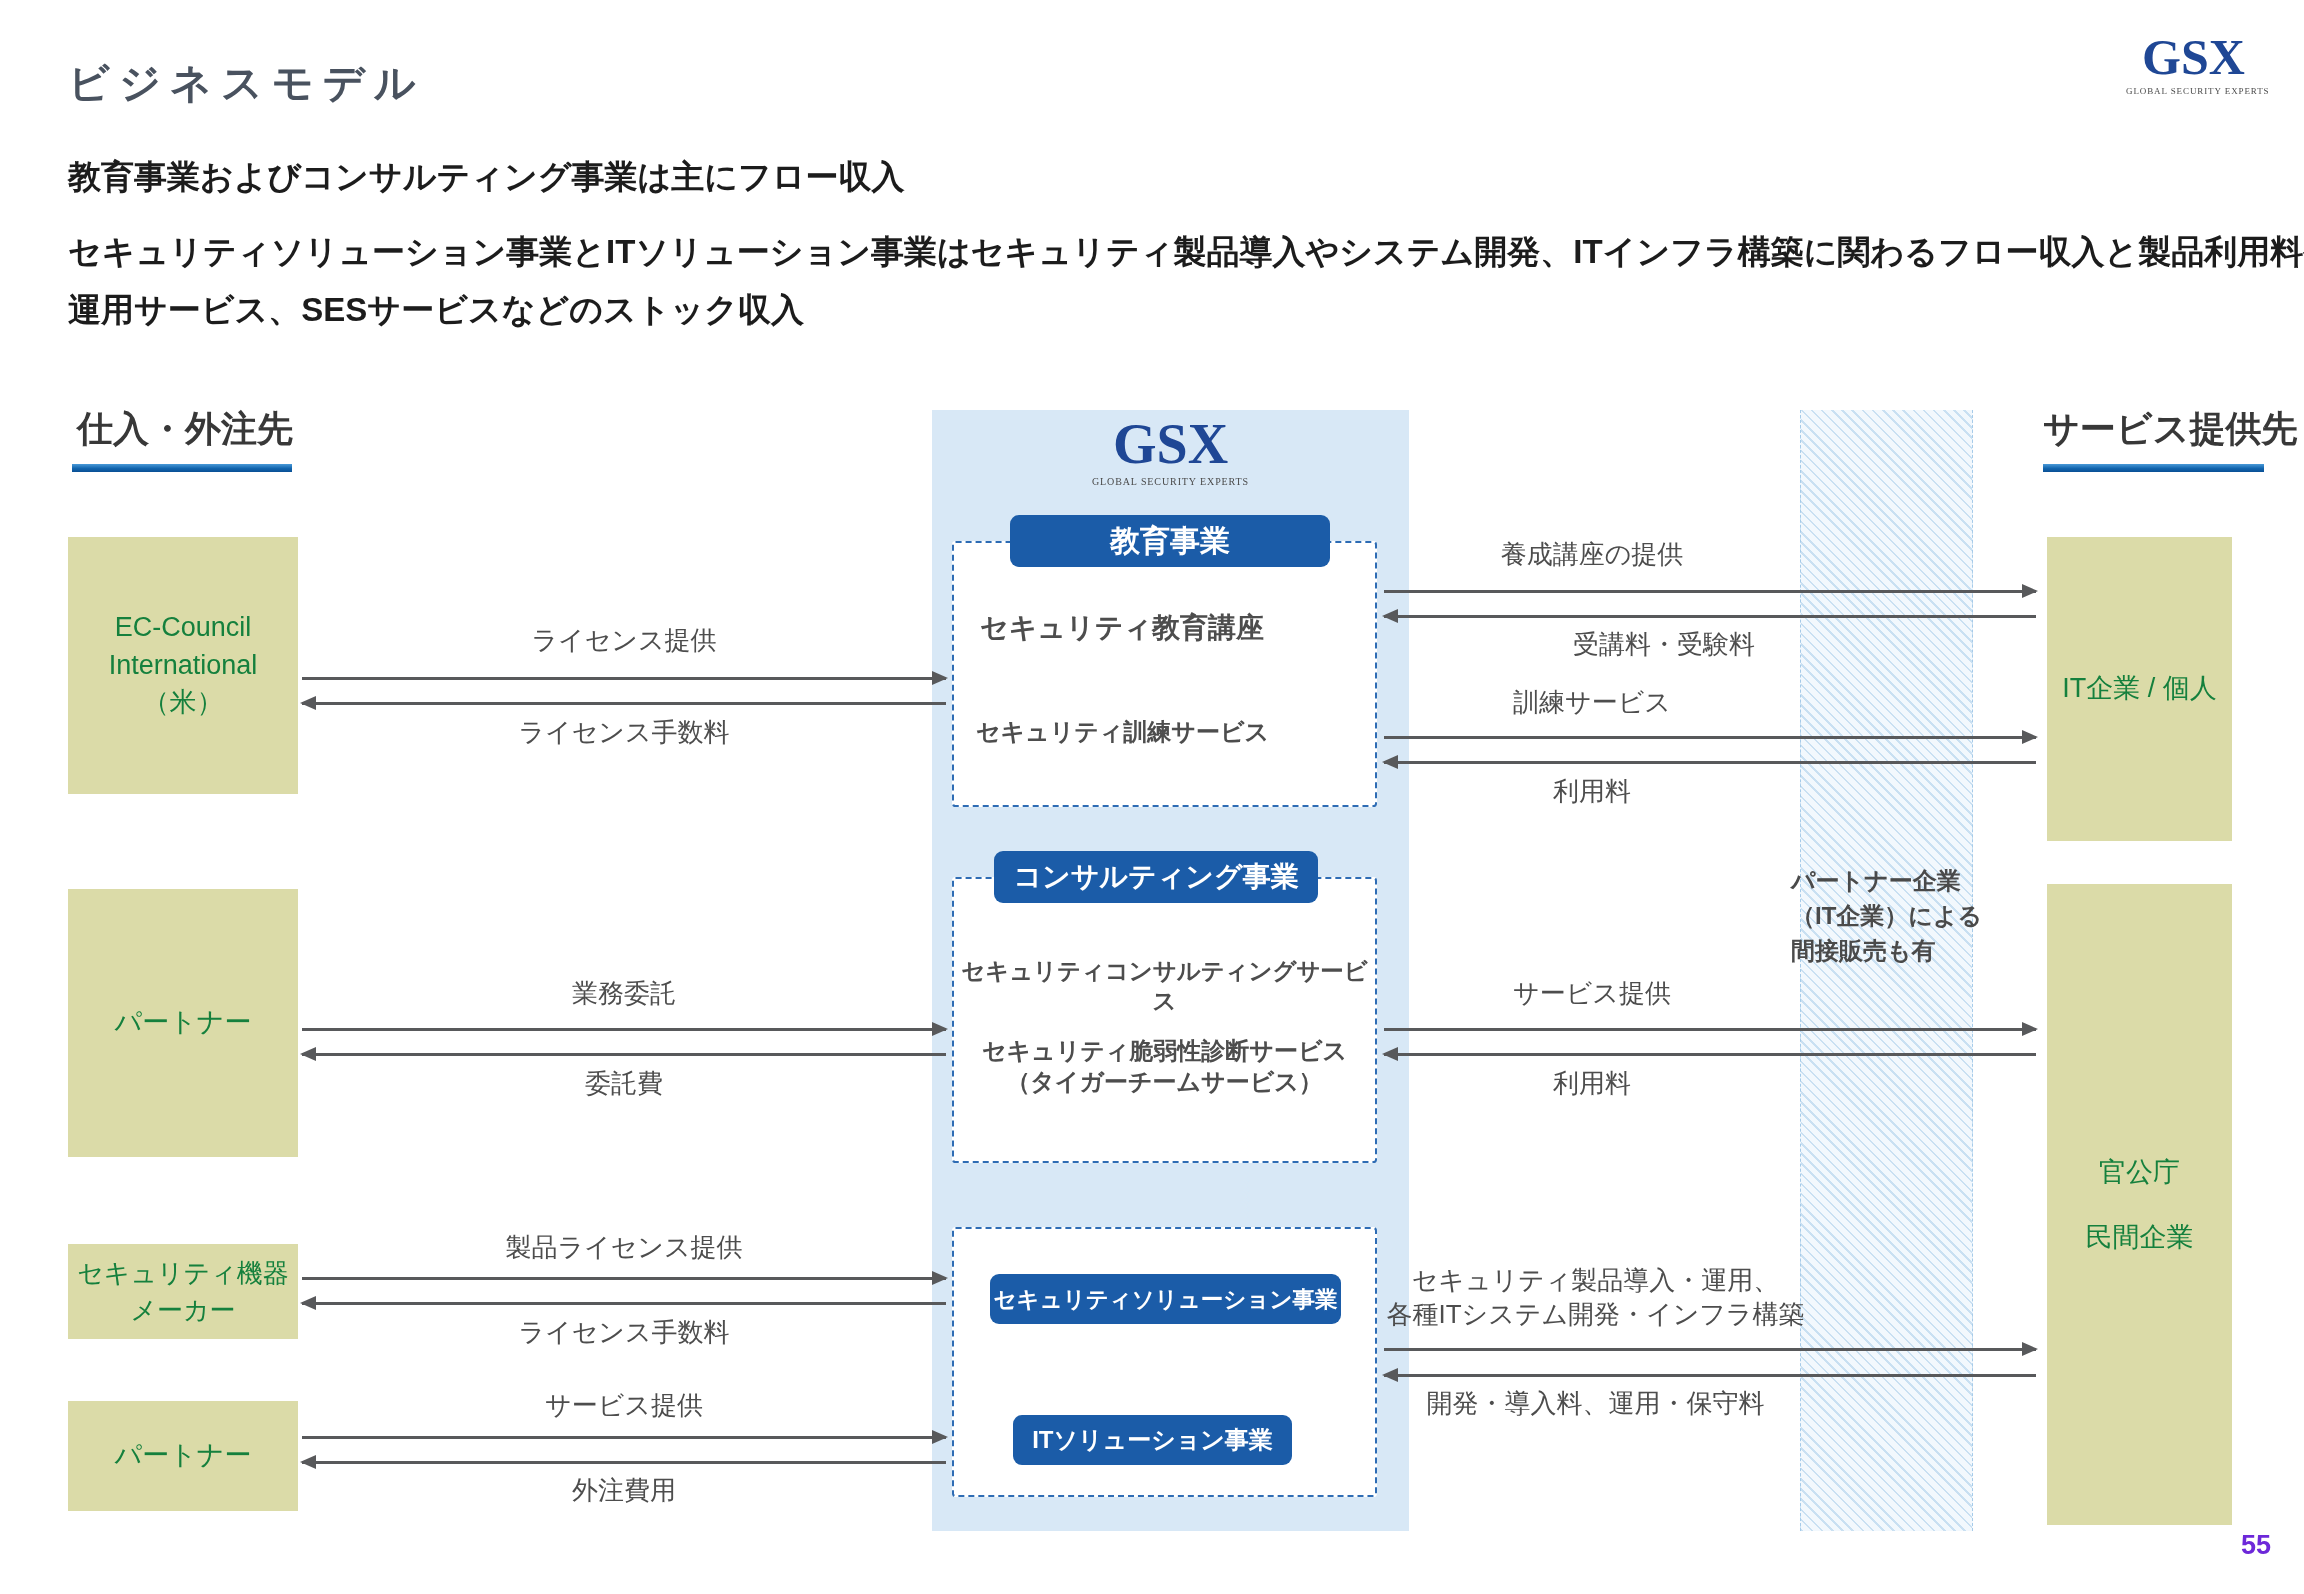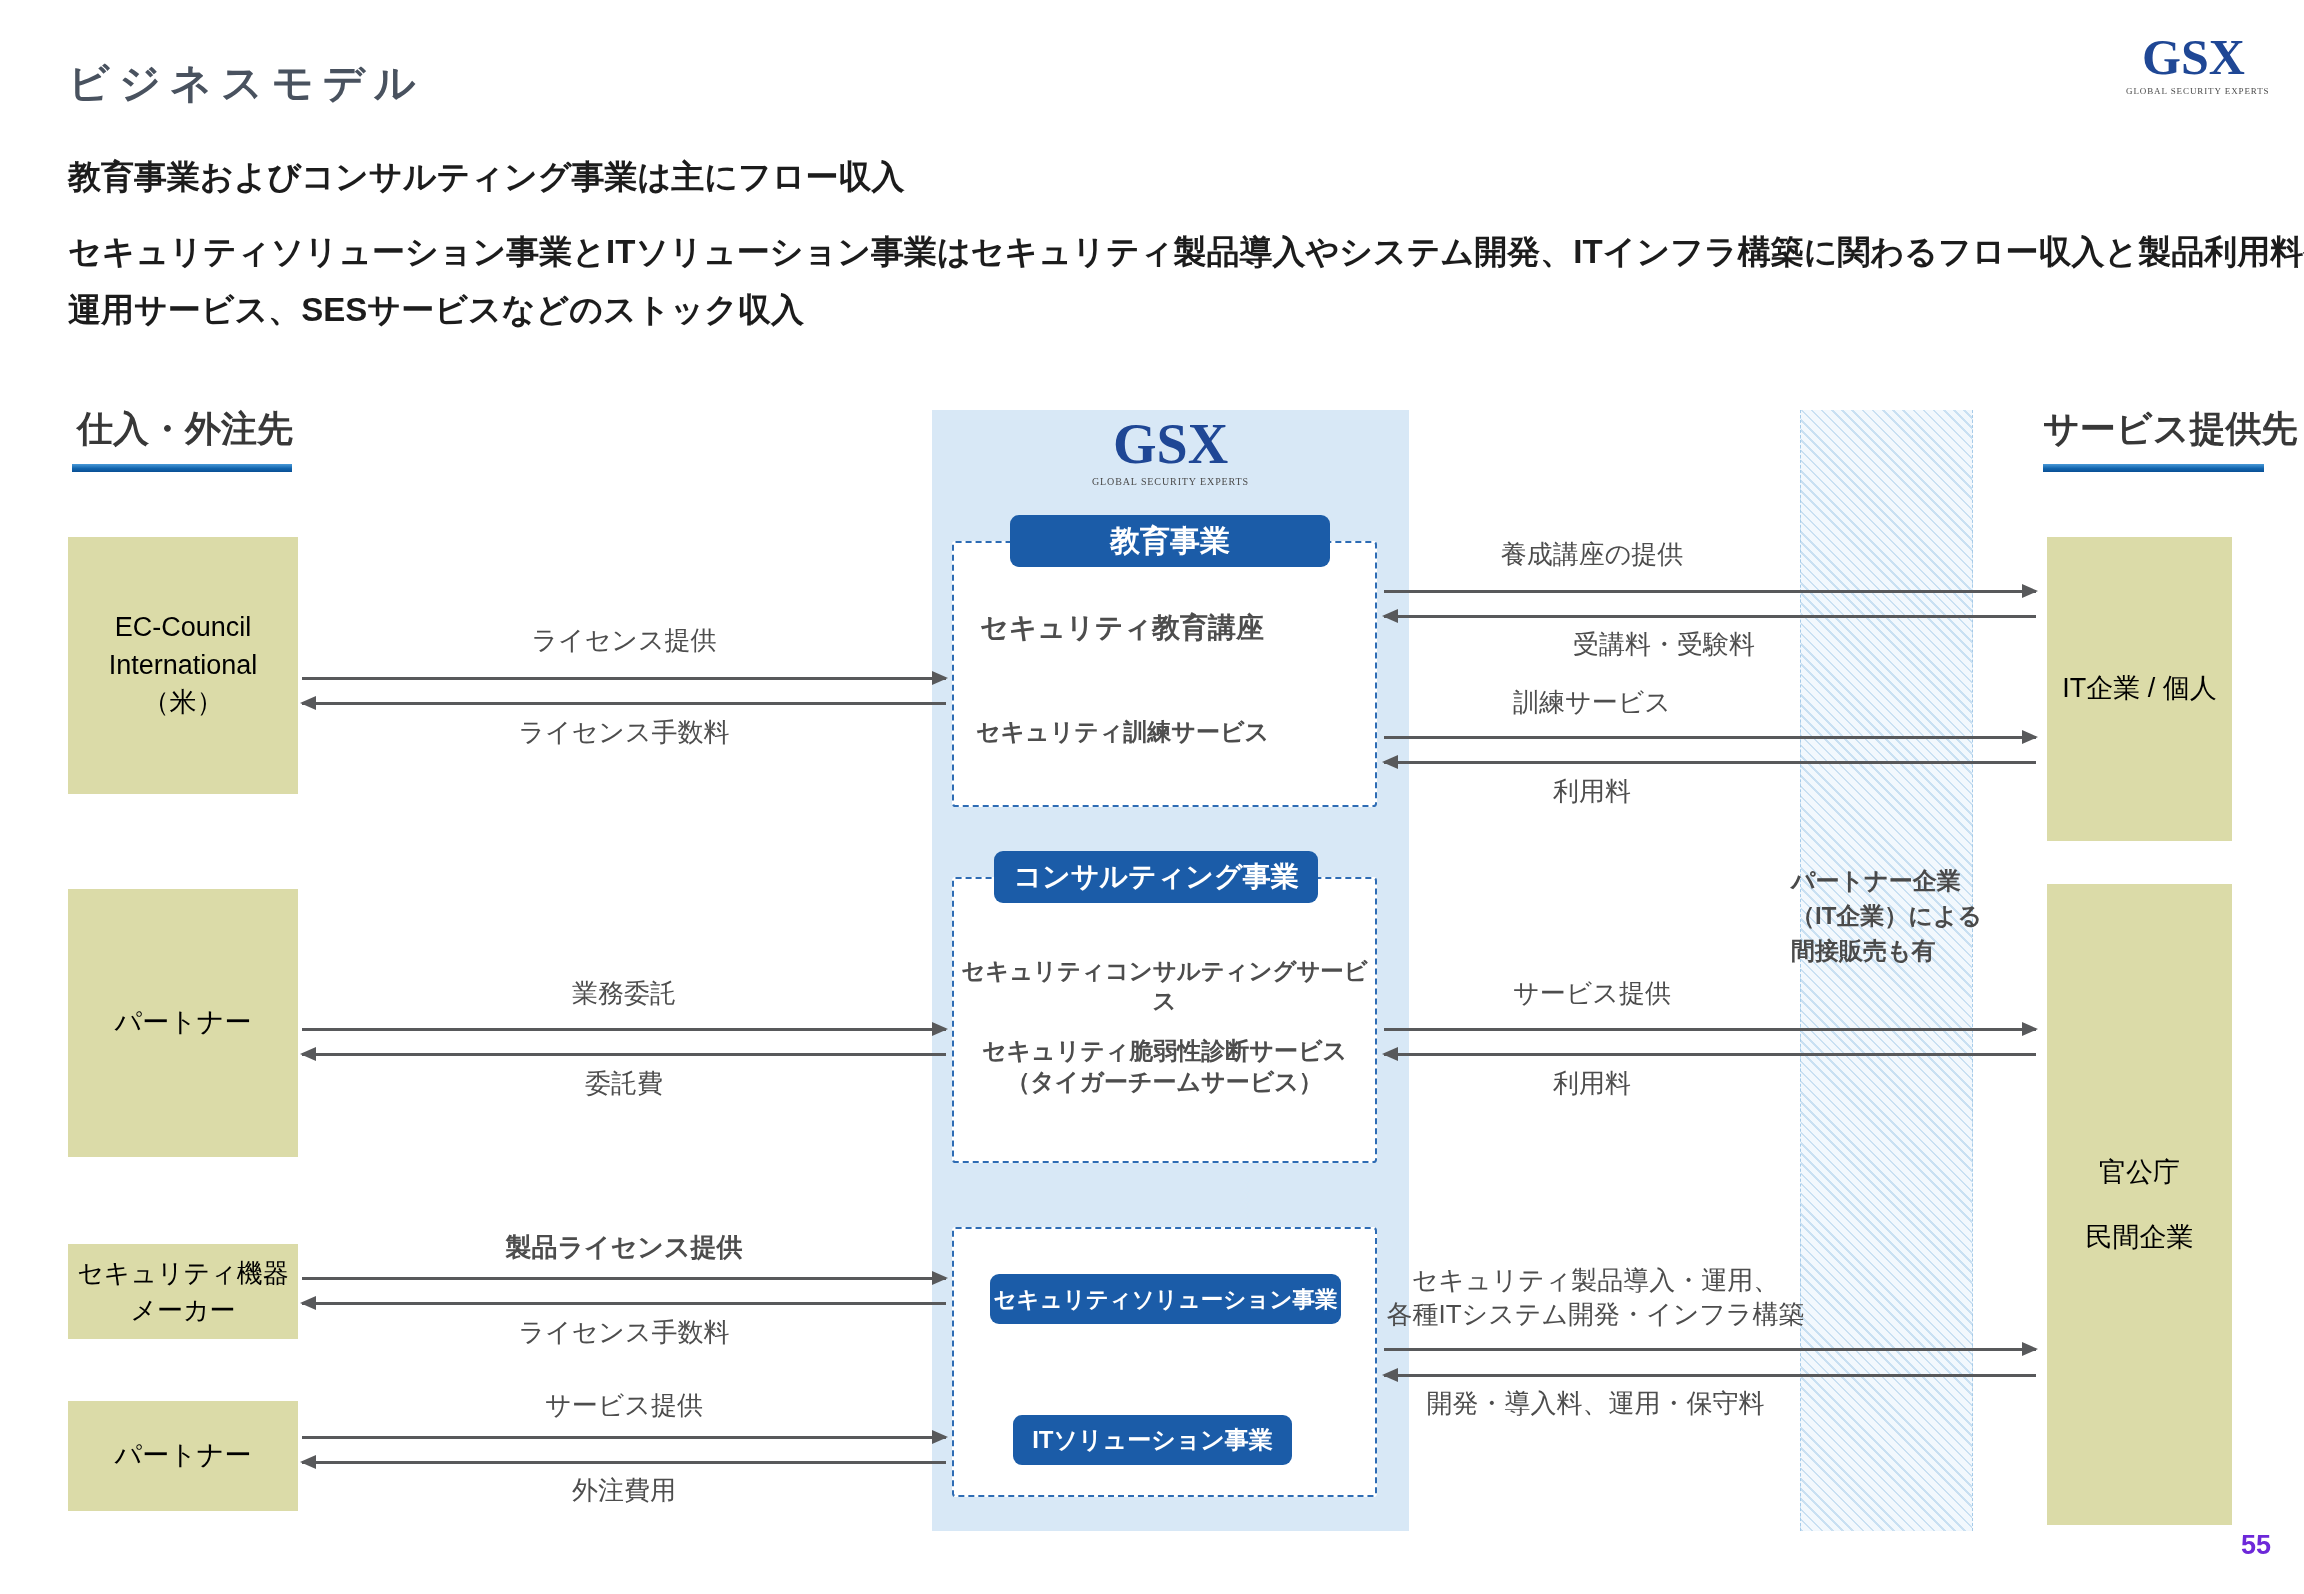--- a/index.html
+++ b/index.html
@@ -24,21 +24,21 @@
 
   .hatch{position:absolute;left:1800px;top:410px;width:173px;height:1121px;
          background:repeating-linear-gradient(45deg,#c9e0f2 0 1.8px,#f2f8fd 1.8px 7.2px);
          border-left:1.8px dashed #a6cbe9;border-right:1.8px dashed #a6cbe9;box-sizing:border-box;}
 
   .clogo{position:absolute;left:1022px;top:416px;width:297px;text-align:center;}
   .clogo .gsx-word{font-size:56px;}
   .clogo .gsx-sub{font-size:10px;}
 
   .box{position:absolute;background:#dbdba8;display:flex;align-items:center;justify-content:center;
-       text-align:center;color:#000000;font-size:27px;line-height:1.4;white-space:pre-line;}
+       text-align:center;color:#15803d;font-size:27px;line-height:1.4;white-space:pre-line;}
   .tall-lines{line-height:2.4;}
 
   .dash{position:absolute;background:#ffffff;border:2.7px dashed #2e6cb4;border-radius:3.6px;box-sizing:border-box;}
 
   .badge{position:absolute;background:#1b5ca8;color:#ffffff;display:flex;align-items:center;
          justify-content:center;border-radius:9px;font-weight:700;white-space:nowrap;}
 
   .svc{position:absolute;text-align:center;font-weight:700;color:#4d4d4d;white-space:pre-line;line-height:1.3;}
 
   .albl{position:absolute;text-align:center;color:#4d4d4d;font-size:26px;white-space:pre-line;line-height:1.3;}
@@ -118,21 +118,21 @@
   <div class="albl" style="left:302px;top:624px;width:644px;">ライセンス提供</div>
   <div class="arr r" style="left:302px;top:677px;width:644px;"></div>
   <div class="arr l" style="left:302px;top:702px;width:644px;"></div>
   <div class="albl" style="left:302px;top:716px;width:644px;">ライセンス手数料</div>
 
   <div class="albl" style="left:302px;top:977px;width:644px;">業務委託</div>
   <div class="arr r" style="left:302px;top:1028px;width:644px;"></div>
   <div class="arr l" style="left:302px;top:1053px;width:644px;"></div>
   <div class="albl" style="left:302px;top:1067px;width:644px;">委託費</div>
 
-  <div class="albl" style="left:302px;top:1231px;width:644px;font-weight:bold;">製品ライセンス提供</div>
+  <div class="albl" style="left:302px;top:1231px;width:644px;">製品ライセンス提供</div>
   <div class="arr r" style="left:302px;top:1277px;width:644px;"></div>
   <div class="arr l" style="left:302px;top:1302px;width:644px;"></div>
   <div class="albl" style="left:302px;top:1316px;width:644px;">ライセンス手数料</div>
 
   <div class="albl" style="left:302px;top:1389px;width:644px;">サービス提供</div>
   <div class="arr r" style="left:302px;top:1436px;width:644px;"></div>
   <div class="arr l" style="left:302px;top:1461px;width:644px;"></div>
   <div class="albl" style="left:302px;top:1474px;width:644px;">外注費用</div>
 
   <div class="albl" style="left:1384px;top:538px;width:416px;">養成講座の提供</div>

